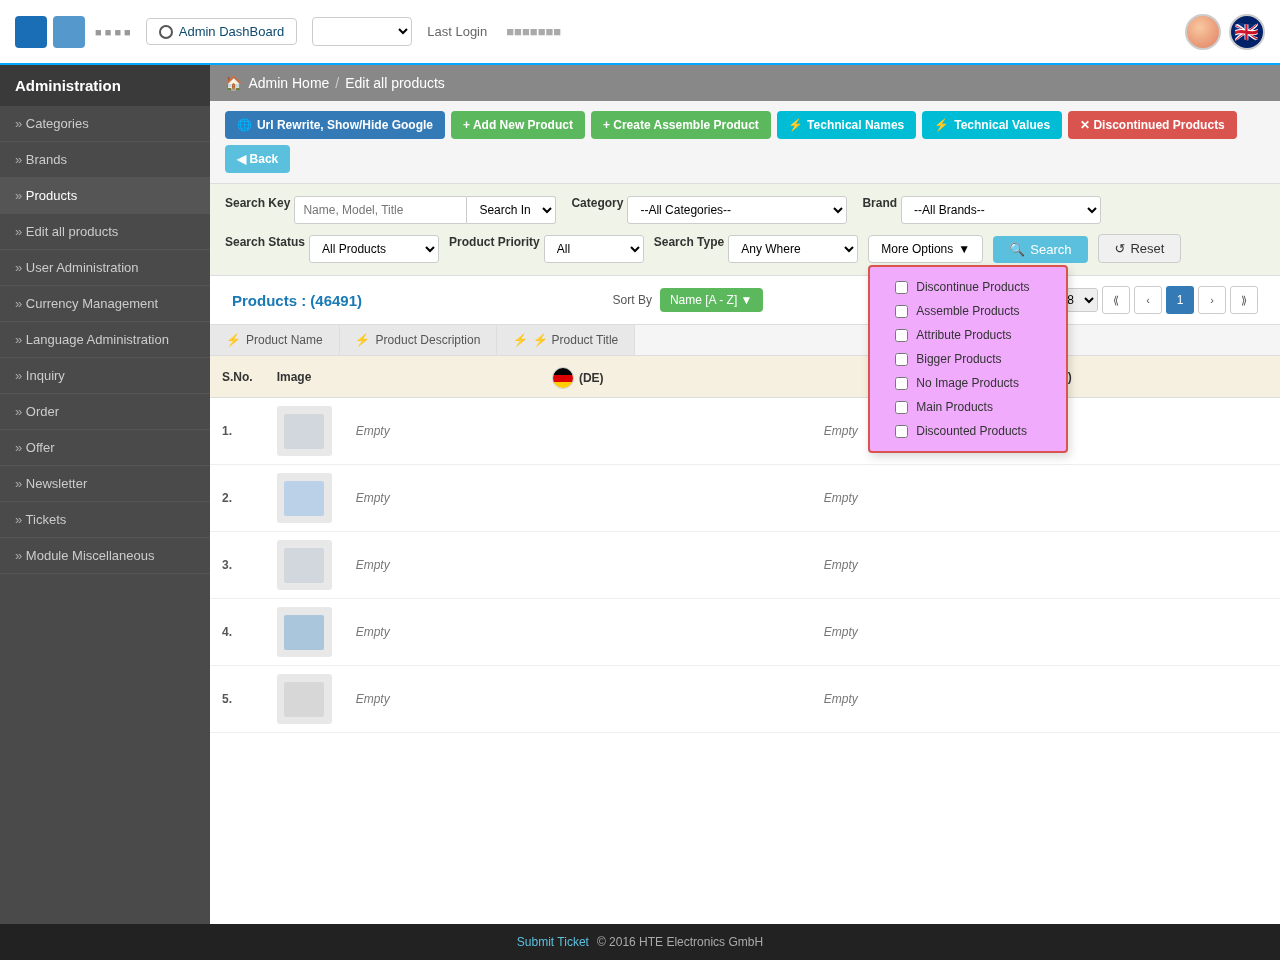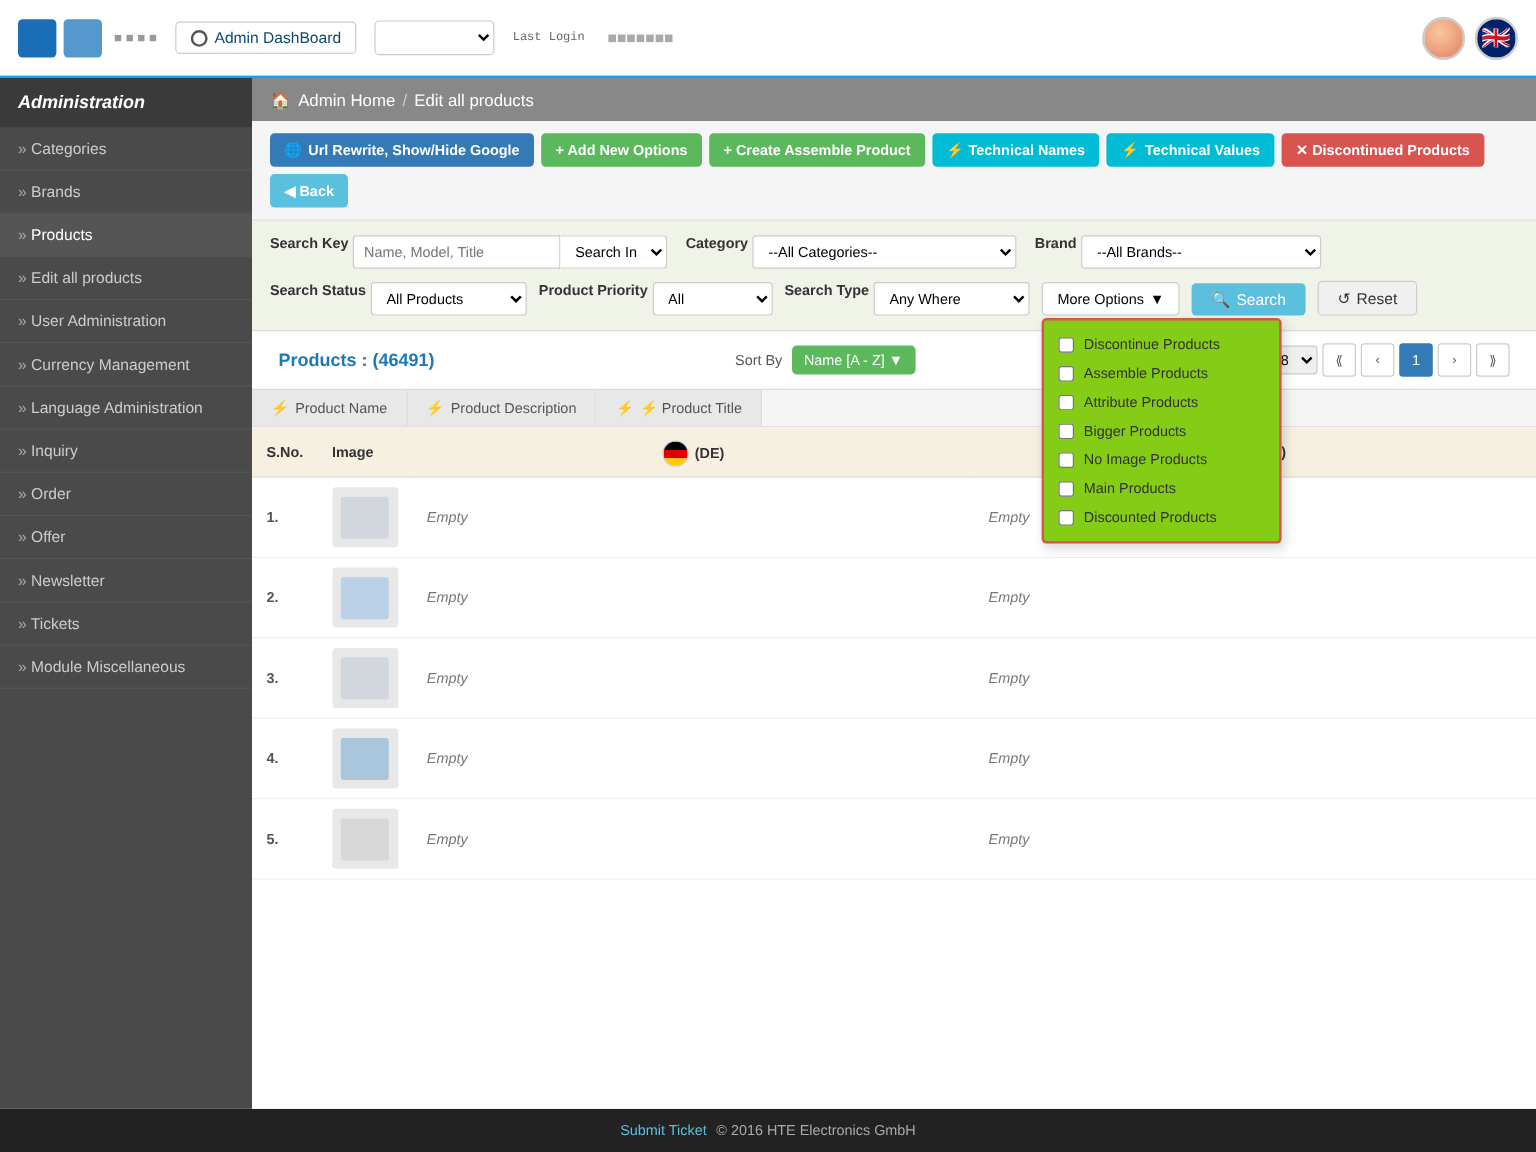--- a/index.html
+++ b/index.html
@@ -57,22 +57,21 @@
       border: 1px solid #ccc;
       border-radius: 4px;
       padding: 5px 10px;
       background: #fff;
       font-size: 13px;
       cursor: pointer;
       min-width: 100px;
     }
     .last-login {
       color: #666;
-      font-size: 10px;
-      font-family: Liberation Mono, monospace;
+      font-size: 13px;
     }
     .last-login-val {
       color: #aaa;
       font-size: 13px;
       margin-left: 4px;
     }
     .top-right {
       margin-left: auto;
       display: flex;
       gap: 8px;
@@ -111,21 +110,20 @@
       color: #ddd;
       flex-shrink: 0;
       padding-top: 0;
     }
     .sidebar-header {
       background: #3a3a3a;
       color: #fff;
       padding: 12px 15px;
       font-size: 15px;
       font-weight: bold;
-      font-style: italic;
     }
     .sidebar-item {
       padding: 10px 15px;
       cursor: pointer;
       border-bottom: 1px solid #555;
       font-size: 13px;
       color: #ccc;
     }
     .sidebar-item.active { color: #fff; background: #555; }
     .sidebar-item::before { content: '» '; color: #aaa; }
@@ -219,26 +217,26 @@
       border-radius: 4px;
       padding: 6px 12px;
       cursor: pointer;
       font-size: 12px;
       display: flex;
       align-items: center;
       gap: 5px;
     }
     .more-options-dropdown {
       position: absolute;
-      background: #84cc16;
+      background: #f0abfc;
       border: 2px solid #d9534f;
       border-radius: 4px;
       z-index: 100;
       min-width: 200px;
-      padding: 8px 0;
+      padding: 8px 13px;
       box-shadow: 2px 4px 10px rgba(0,0,0,0.15);
     }
     .dropdown-item {
       display: flex;
       align-items: center;
       gap: 8px;
       padding: 5px 12px;
       cursor: pointer;
       font-size: 12px;
     }
@@ -484,21 +482,21 @@
       <span class="sep">/</span>
       <span>Edit all products</span>
     </div>
 
     <div class="action-bar">
       <button class="btn btn-blue">
         <span>🌐</span>
         <span>Url Rewrite, Show/Hide Google</span>
       </button>
       <button class="btn btn-green">
-        <span>+ Add New Options</span>
+        <span>+ Add New Product</span>
       </button>
       <button class="btn btn-green">
         <span>+ Create Assemble Product</span>
       </button>
       <button class="btn btn-teal">
         <span>⚡ Technical Names</span>
       </button>
       <button class="btn btn-teal">
         <span>⚡</span>
         <span>Technical Values</span>

